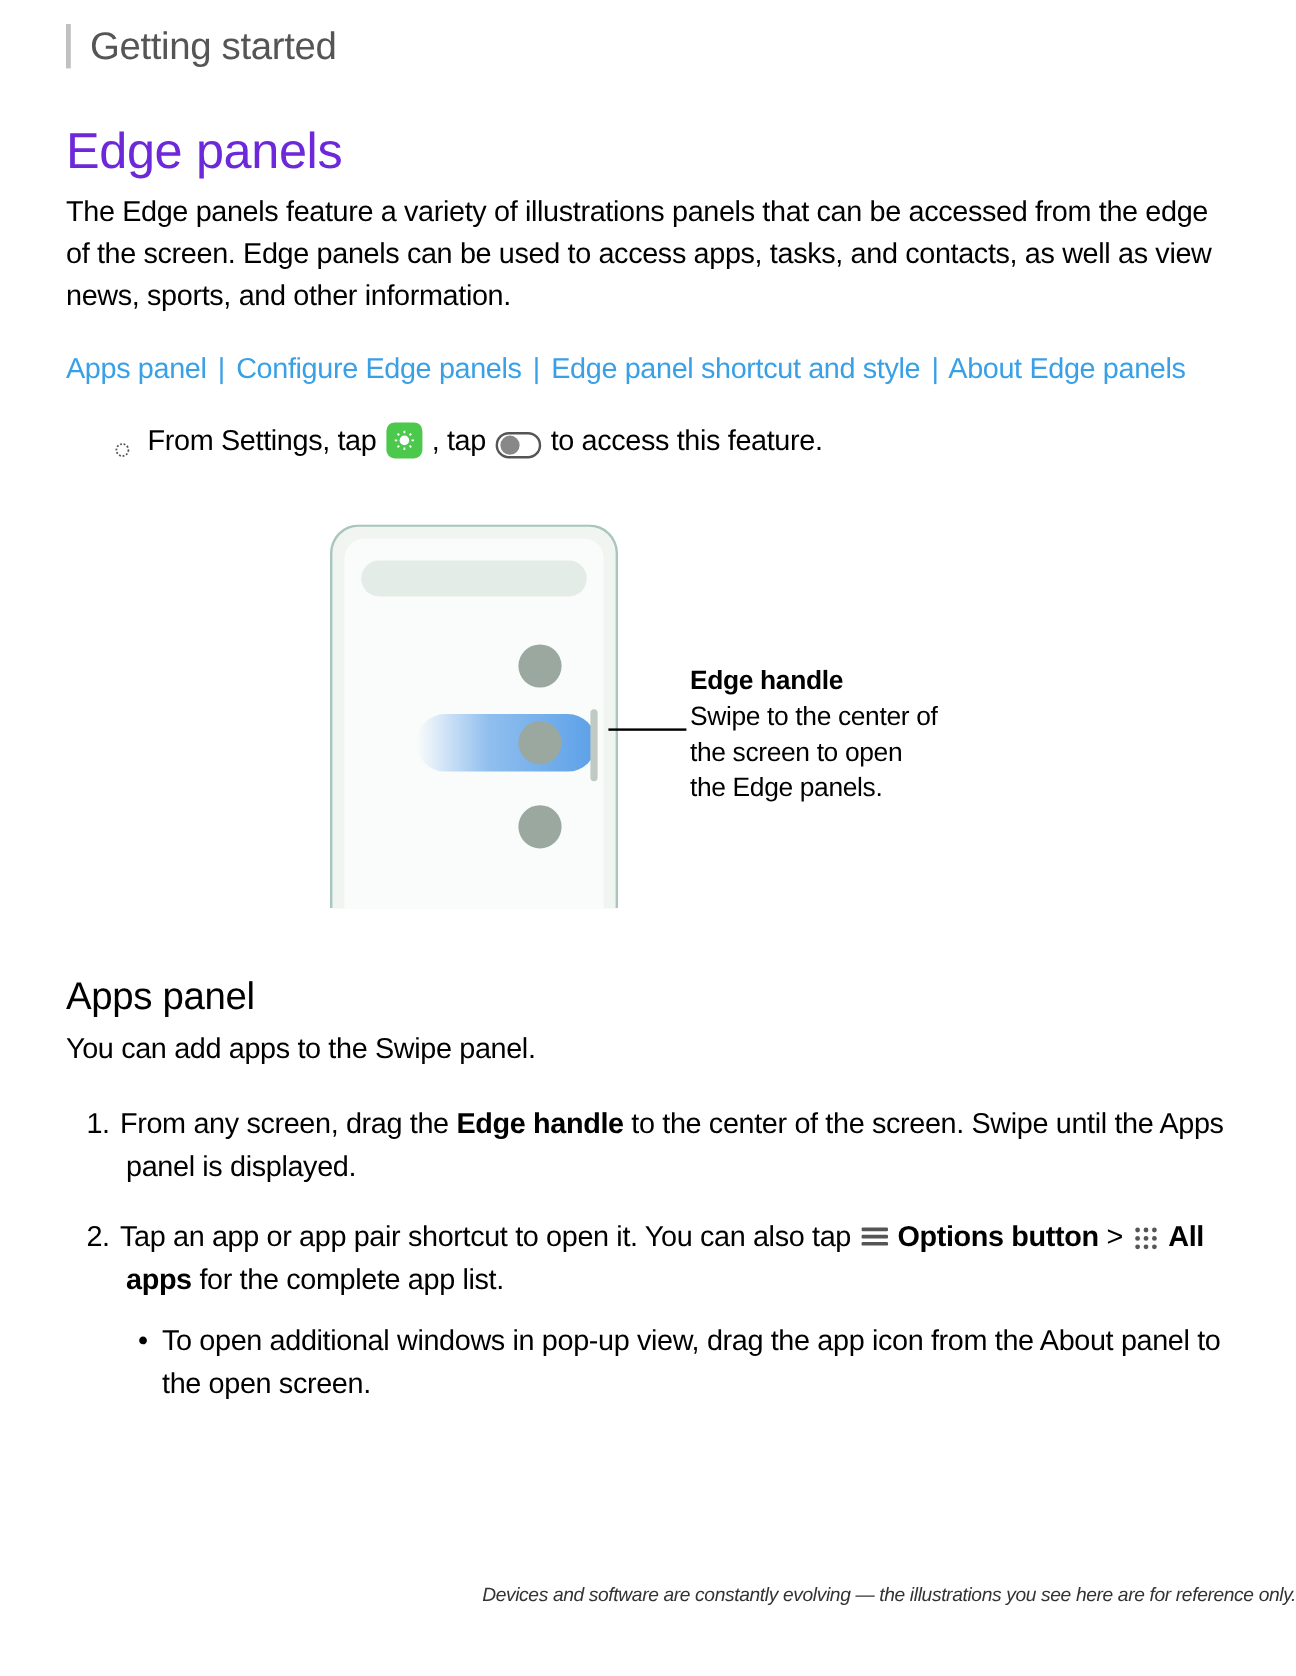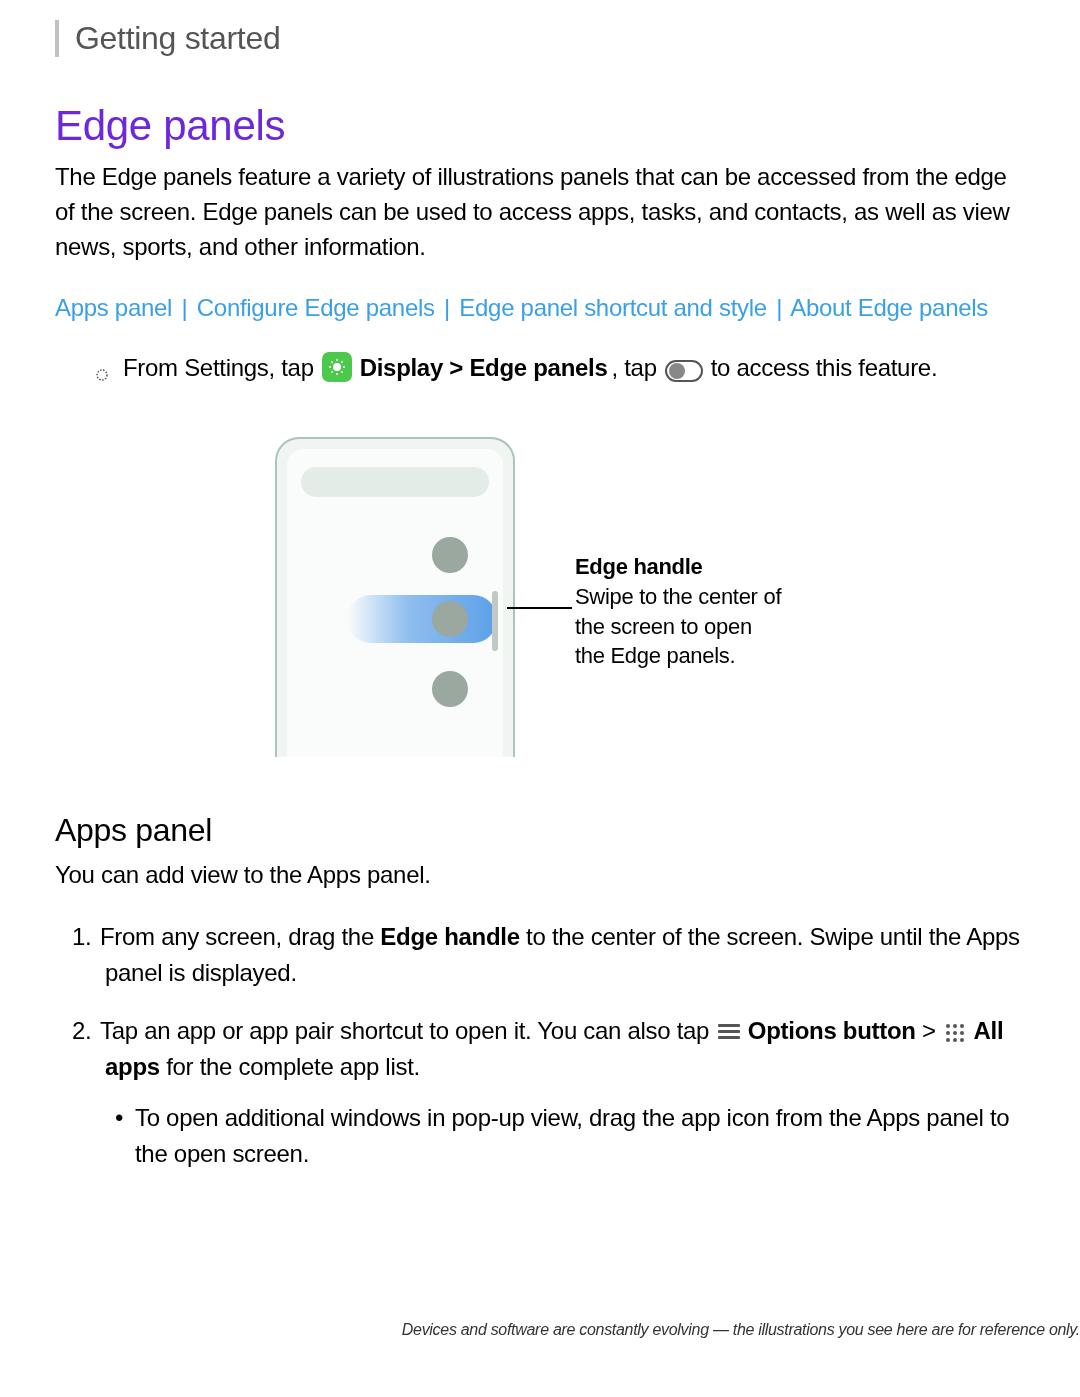--- a/index.html
+++ b/index.html
@@ -295,21 +295,20 @@
           <line x1="9" y1="15" x2="9" y2="17"></line>
         <line x1="1" y1="9" x2="3" y2="9"></line>
           <line x1="15" y1="9" x2="17" y2="9"></line>
         <line x1="3.3" y1="3.3" x2="4.7" y2="4.7"></line>
           <line x1="13.3" y1="13.3" x2="14.7" y2="14.7"></line>
         <line x1="3.3" y1="14.7" x2="4.7" y2="13.3"></line>
           <line x1="13.3" y1="4.7" x2="14.7" y2="3.3"></line>
       </g>
     </svg>
   </span>
-  <span class="bold"> Display &gt; Edge panels</span>
     <span>, tap</span>
   <span class="toggle-icon"></span>
   <span> to access this feature.</span>
 </div>
 
 <div class="figure-container">
   <div class="figure-wrap">
     <div class="phone-mock">
       <div class="phone-inner">
         <div class="pill"></div>
@@ -322,38 +321,38 @@
     </div>
     <div class="leader-line"></div>
     <div class="callout">
       <div class="callout-title">Edge handle</div>
       <div>Swipe to the center of the screen to open the Edge panels.</div>
     </div>
   </div>
 </div>
 
 <h2 class="sub-heading">Apps panel</h2>
-<p class="sub-text">You can add view to the Apps panel.</p>
+<p class="sub-text">You can add apps to the Swipe panel.</p>
 
 <div class="ordered-list">
   <div class="list-item">
     <span class="list-num">1.</span><span>From any screen, drag the </span><span class="bold">Edge handle</span><span> to the center of the screen. Swipe until the Apps panel is displayed.</span>
   </div>
   <div class="list-item">
     <span class="list-num">2.</span><span>Tap an app or app pair shortcut to open it. You can also tap</span>
     <span class="options-icon"><span></span><span></span><span></span></span><span class="bold"> Options button</span><span> &gt; </span><span class="grid-icon">
         <i></i>
         <i></i>
         <i></i>
         <i></i>
         <i></i>
         <i></i>
         <i></i>
         <i></i>
         <i></i>
       </span><span class="bold"> All apps</span><span> for the complete app list.</span>
-    <div class="sub-bullet">To open additional windows in pop-up view, drag the app icon from the Apps panel to the open screen.</div>
+    <div class="sub-bullet">To open additional windows in pop-up view, drag the app icon from the About panel to the open screen.</div>
   </div>
 </div>
 
 <div class="footer">
   <div class="footer-note">Devices and software are constantly evolving — the illustrations you see here are for reference only.</div>
 </div>
 
 </body></html>

